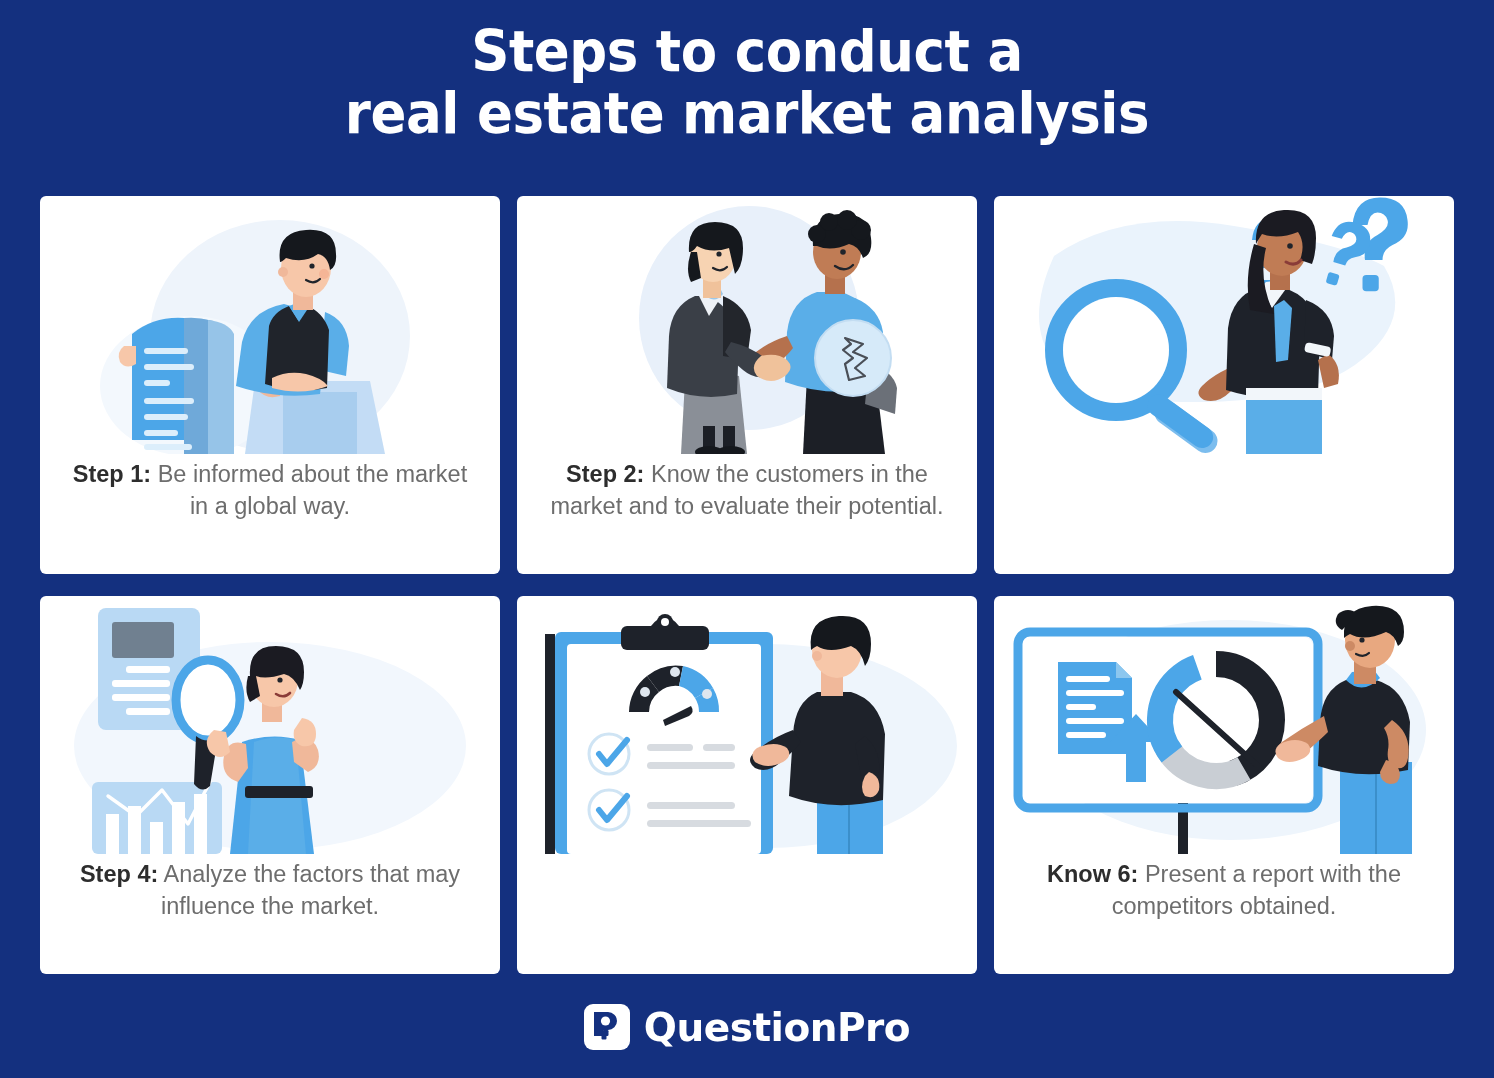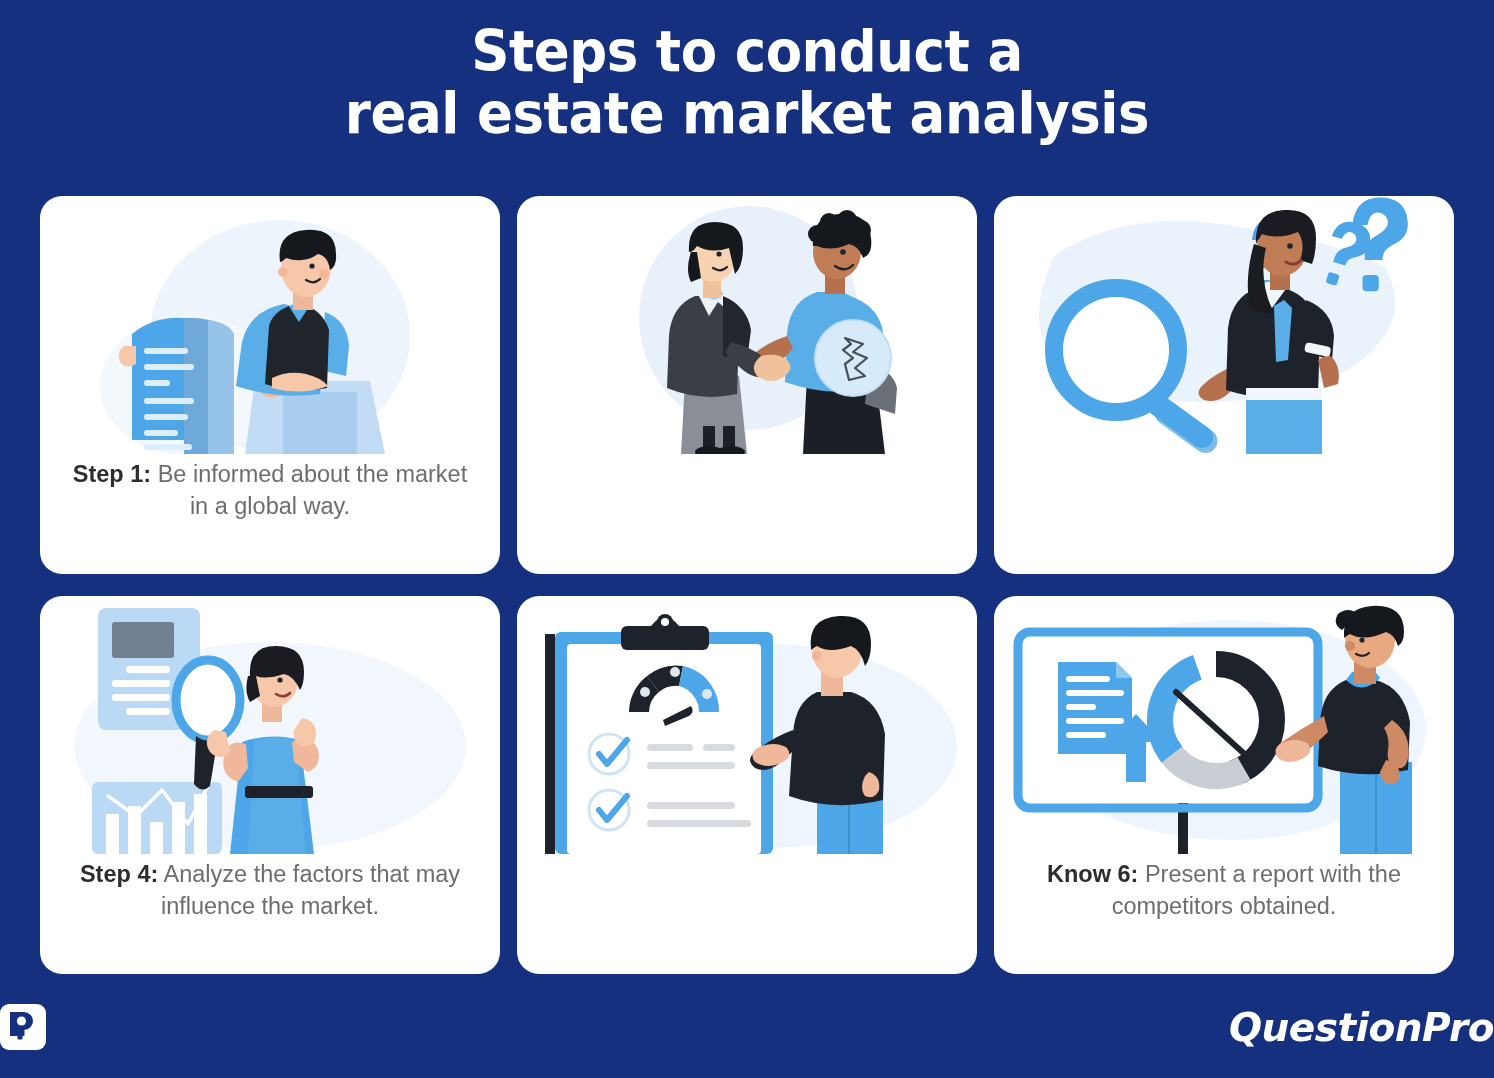--- a/index.html
+++ b/index.html
@@ -25,21 +25,21 @@
   
   .grid{
     position:absolute;left:40px;top:196px;
     width:1415px;
     display:grid;
     grid-template-columns:repeat(3,460px);
     grid-template-rows:378px 378px;
     column-gap:17px;row-gap:22px;
   }
   .card{
-    background:#ffffff;border-radius:22px;
+    background:#ffffff;border-radius:6px;
     position:relative;overflow:hidden;
     display:flex;flex-direction:column;
     align-items:center;justify-content:flex-start;
   }
   .art{
     width:100%;height:258px;
     position:relative;
     flex:0 0 258px;
   }
   .art svg{display:block;width:100%;height:100%;}
@@ -50,21 +50,21 @@
     color:#6d6d6d;
     font-size:23.5px;line-height:32px;
     padding-top:4px;
     font-family:"Liberation Sans","DejaVu Sans",sans-serif;
   }
   .caption b{color:#2d2d2d;font-weight:bold;}
 
   
   .footer{
     position:absolute;left:0;top:1004px;width:1494px;
-    display:flex;align-items:center;justify-content:space-between;gap:14px;font-style:italic;
+    display:flex;align-items:center;justify-content:center;gap:14px;
   }
   .logo-mark{
     width:46px;height:46px;border-radius:9px;background:#ffffff;
     display:flex;align-items:center;justify-content:center;
   }
   .logo-word{
     color:#ffffff;font-size:39px;font-weight:bold;letter-spacing:-0.5px;
     font-family:"DejaVu Sans","Liberation Sans",sans-serif;
   }
 </style>
@@ -181,20 +181,23 @@
           <path d="M174 56 q-6 18 0 30 l10 -4 l-4 -26 z" fill="#15181d"></path>
           <circle cx="202" cy="58" r="2.6" fill="#20242b"></circle>
           <path d="M196 72 q8 5 14 -1" stroke="#20242b" stroke-width="2.2" fill="none" stroke-linecap="round"></path>
 
           <path d="M186 230 h12 v28 h-12 z" fill="#1c1f26"></path>
           <path d="M206 230 h12 v28 h-12 z" fill="#1c1f26"></path>
           <ellipse cx="192" cy="256" rx="14" ry="6" fill="#15181d"></ellipse>
           <ellipse cx="214" cy="256" rx="14" ry="6" fill="#15181d"></ellipse>
         </svg>
       </div>
+      <div class="caption">
+        <b>Step 2:</b><span> Know the customers in the market and to evaluate their potential.</span>
+      </div>
     </div>
 
     <div class="card">
       <div class="art">
         <svg viewBox="0 0 460 258" xmlns="http://www.w3.org/2000/svg">
           <path d="M60 60 q70 -48 180 -30 q110 18 150 40 q30 50 -20 92 q-50 42 -160 44 q-110 2 -150 -40 q-30 -40 0 -106 z" fill="#eaf3fc"></path>
 
           <g fill="#4ca6e8">
             <path d="M258 44 q2 -22 22 -22 q20 0 22 18 q2 14 -12 20 q-8 4 -8 12 l-14 0 q-2 -14 10 -20 q10 -6 8 -12 q-2 -6 -8 -6 q-6 0 -8 10 z"></path>
             <rect x="266" y="84" width="13" height="13" rx="3"></rect>

